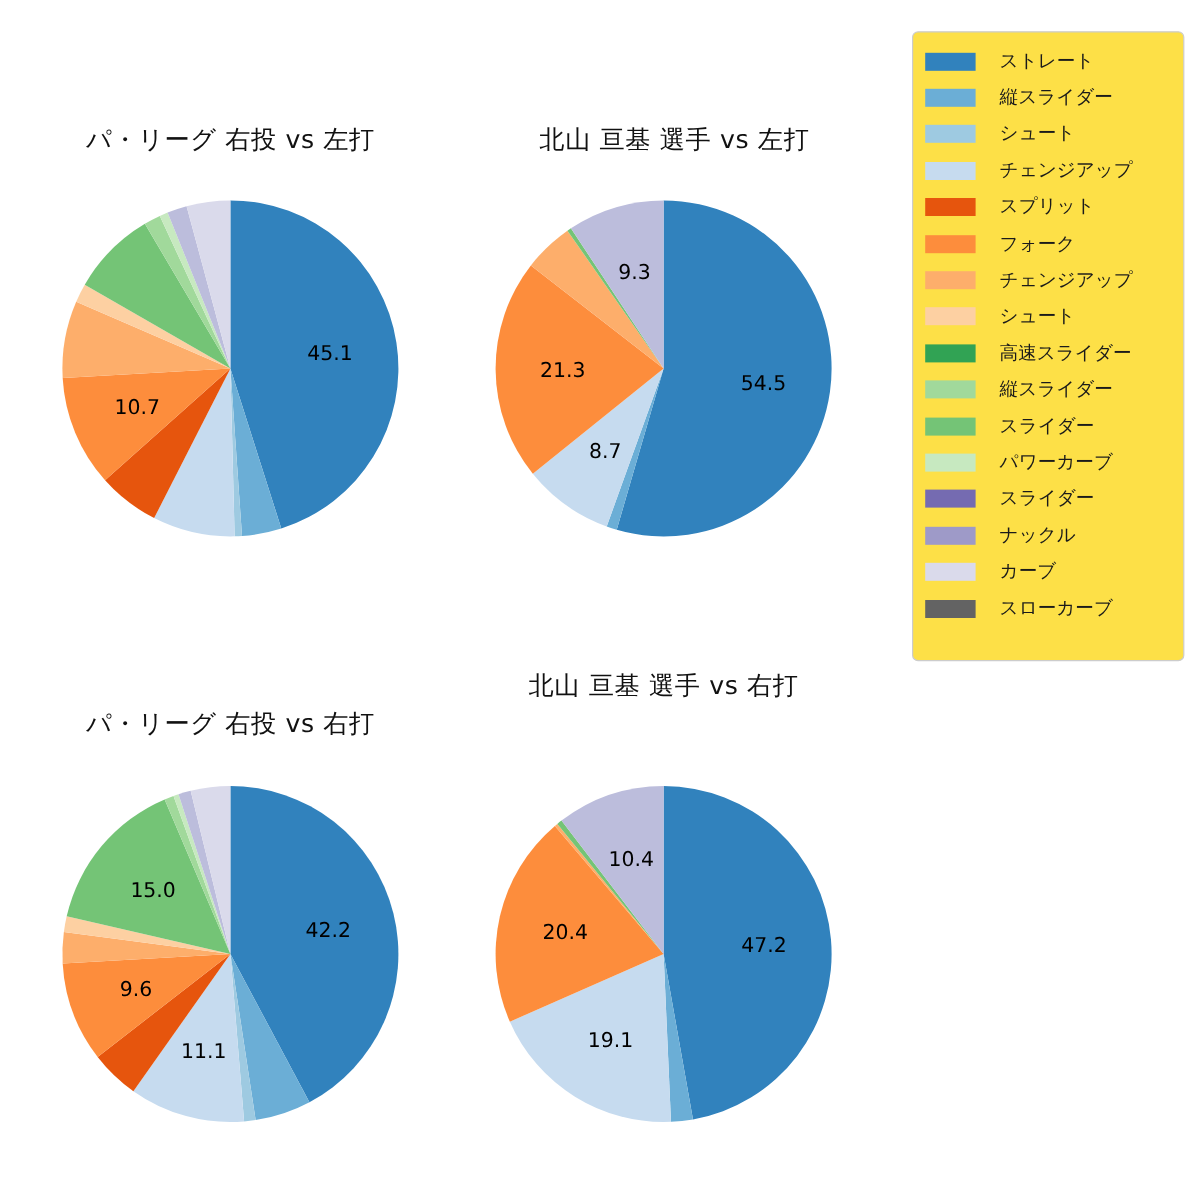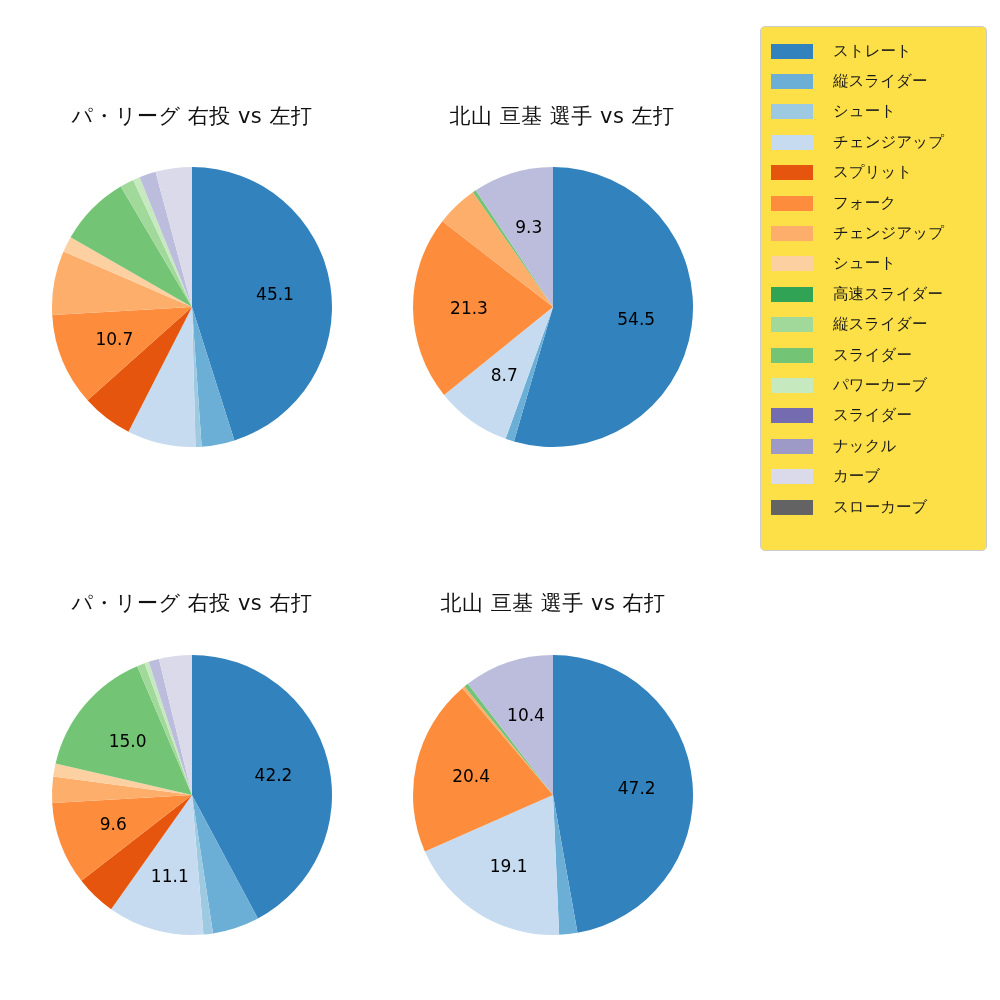--- a/index.html
+++ b/index.html
@@ -51,21 +51,21 @@
     color: #1a1a1a;
     white-space: nowrap;
   }
 </style>
 </head>
 <body>
 
 <div class="chart-title" style="left:-18px; top:102px;">パ・リーグ 右投 vs 左打</div>
 <div class="chart-title" style="left:352px; top:102px;">北山 亘基 選手 vs 左打</div>
 <div class="chart-title" style="left:-18px; top:589px;">パ・リーグ 右投 vs 右打</div>
-<div class="chart-title" style="left:343px; top:589px;">北山 亘基 選手 vs 右打</div>
+<div class="chart-title" style="left:343px; top:557px;">北山 亘基 選手 vs 右打</div>
 
 <svg class="pie-svg" width="344" height="344" style="left:20px;  top:135px;">
     <path d="M 172 172 L 172.00 32.00 A 140 140 0 0 1 214.42 305.42 Z" fill="#3182bd"></path>
     <path d="M 172 172 L 214.42 305.42 A 140 140 0 0 1 181.67 311.67 Z" fill="#6baed6"></path>
     <path d="M 172 172 L 181.67 311.67 A 140 140 0 0 1 175.52 311.96 Z" fill="#9ecae1"></path>
     <path d="M 172 172 L 175.52 311.96 A 140 140 0 0 1 108.44 296.74 Z" fill="#c6dbef"></path>
     <path d="M 172 172 L 108.44 296.74 A 140 140 0 0 1 67.57 265.24 Z" fill="#e6550d"></path>
     <path d="M 172 172 L 67.57 265.24 A 140 140 0 0 1 32.22 179.91 Z" fill="#fd8d3c"></path>
     <path d="M 172 172 L 32.22 179.91 A 140 140 0 0 1 43.51 116.40 Z" fill="#fdae6b"></path>
     <path d="M 172 172 L 43.51 116.40 A 140 140 0 0 1 50.61 102.25 Z" fill="#fdd0a2"></path>

